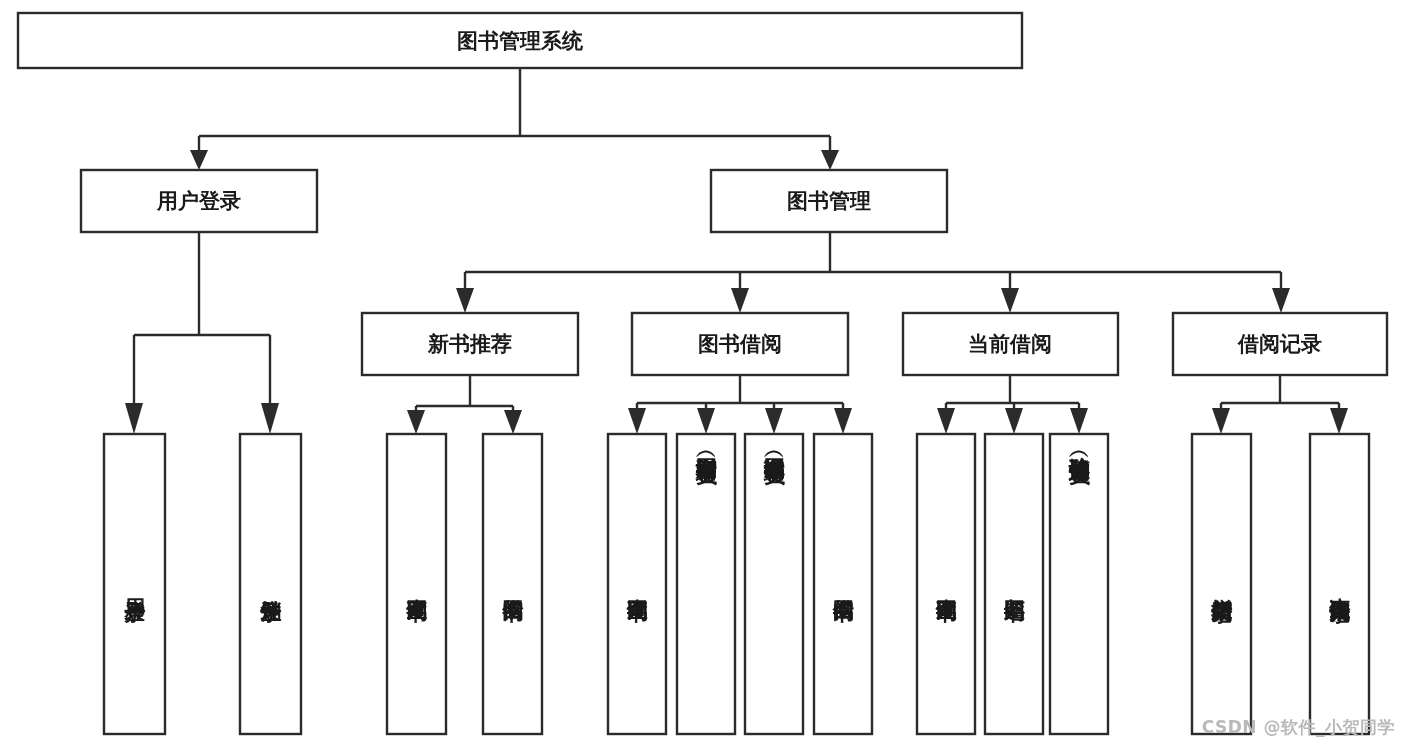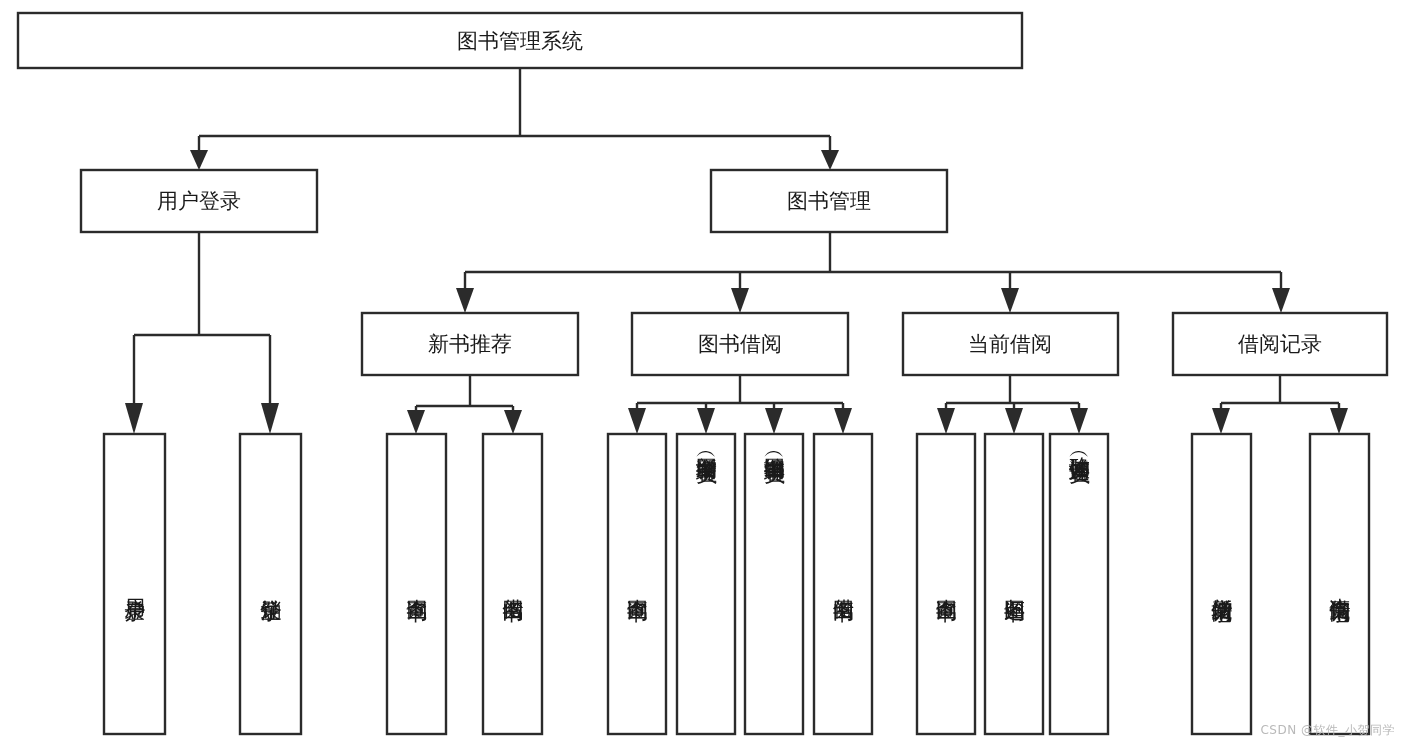--- a/index.html
+++ b/index.html
@@ -9,20 +9,21 @@
   }
   body {
     font-family: "DejaVu Sans", "Liberation Sans", sans-serif;
   }
   #page {
     position: relative;
     width: 1405px;
     height: 747px;
     background: #ffffff;
     overflow: hidden;
+    font-weight: bold;
   }
   #chart-svg {
     position: absolute;
     left: 0;
     top: 0;
     width: 1405px;
     height: 747px;
   }
   .node-box {
     fill: #ffffff;
@@ -62,21 +63,21 @@
     color: #1a1a1a;
     letter-spacing: 1px;
     white-space: nowrap;
     text-align: center;
   }
   .watermark {
     position: absolute;
     right: 10px;
     bottom: 8px;
     font-family: "DejaVu Sans", "Liberation Sans", sans-serif;
-    font-size: 12px;
+    font-size: 17px;
     color: #b9b9b9;
     white-space: nowrap;
     letter-spacing: 0.5px;
   }
 </style>
 </head>
 <body>
 
 <div id="page">
 

